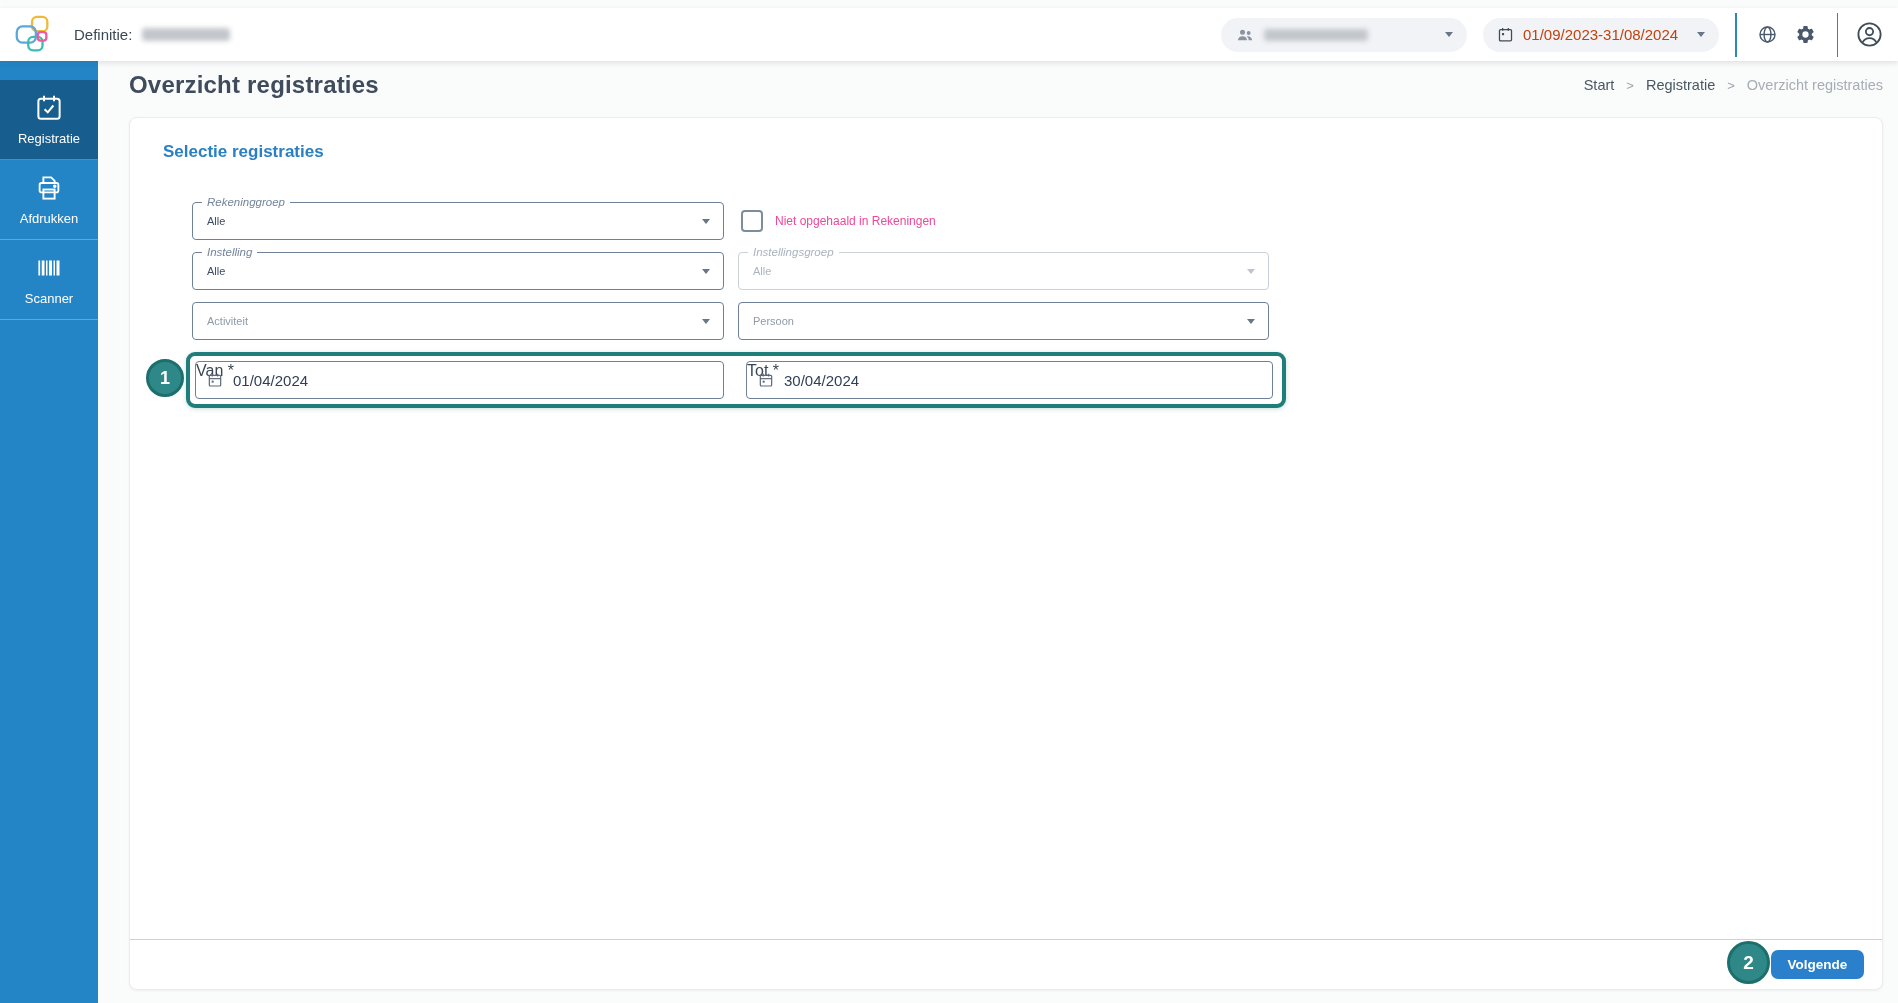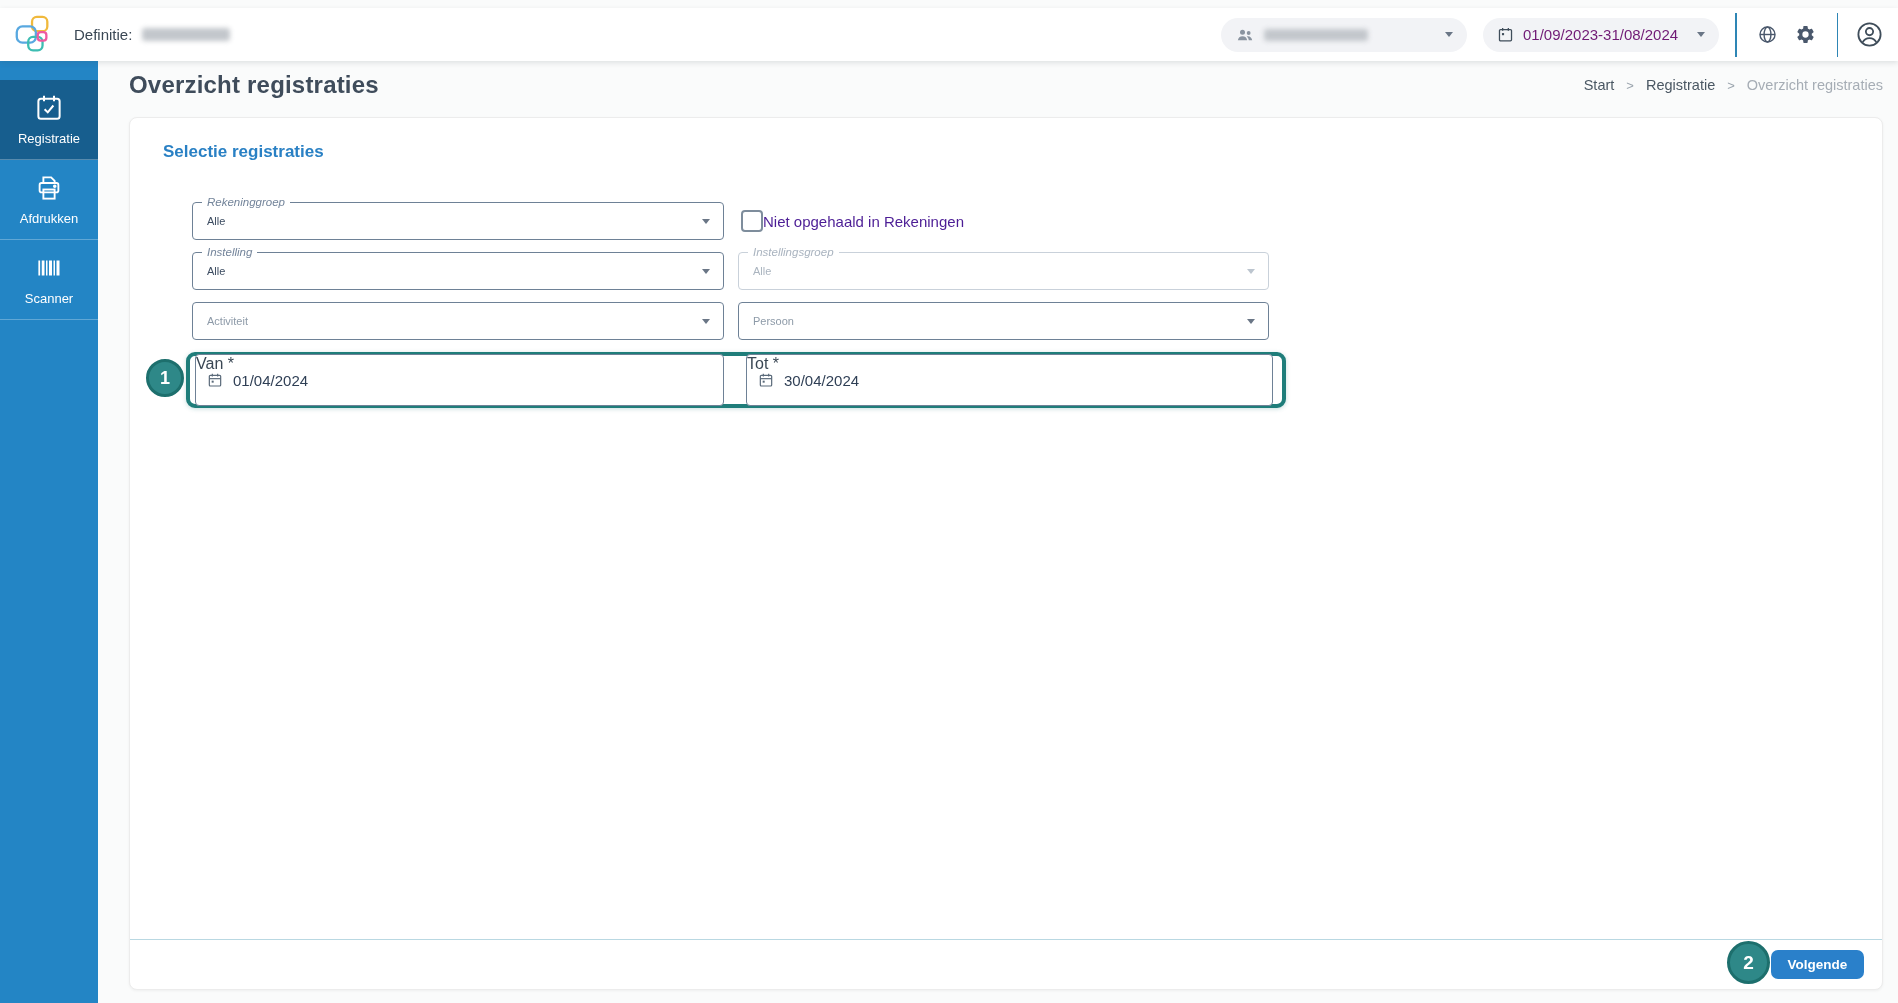--- a/index.html
+++ b/index.html
@@ -23,21 +23,21 @@
   .logo{width:42px;height:42px;flex:none;}
   .def-label{margin-left:20px;font-size:15px;color:#3a4754;}
   .redacted{display:inline-block;background:#c3c7cc;border-radius:3px;filter:blur(2.5px);}
   .def-blob{width:88px;height:13px;margin-left:10px;}
   .topbar-spacer{flex:1;}
   .pill{height:34px;background:#f2f3f6;border-radius:17px;display:flex;align-items:center;
     padding:0 14px;cursor:pointer;}
   .pill.org{width:246px;margin-right:16px;}
   .pill.period{width:236px;}
   .pill .ico{flex:none;display:flex;}
-  .pill .pill-text{font-size:15px;color:#701a75;margin-left:9px;white-space:nowrap;}
+  .pill .pill-text{font-size:15px;color:#c2410c;margin-left:9px;white-space:nowrap;}
   .pill .blob{width:104px;height:12px;margin-left:9px;}
   .caret{width:0;height:0;border-left:4.5px solid transparent;border-right:4.5px solid transparent;
     border-top:5.5px solid #6a7686;margin-left:auto;}
   .top-divider{width:1.5px;height:44px;background:#2e86b5;margin:0 16px;flex:none;}
   .top-icon{display:flex;align-items:center;justify-content:center;width:30px;height:30px;
     color:#4a586c;cursor:pointer;}
   .top-icon + .top-icon{margin-left:8px;}
 
   
   .sidebar{position:absolute;top:53px;left:0;width:98px;height:950px;
@@ -78,27 +78,27 @@
   .f.w-right{width:531px;margin-left:14px;}
   .f.disabled{border-color:#c9d1da;cursor:default;}
   .f.disabled .lbl{color:#a9b3bf;}
   .f.disabled .val{color:#aab4bf;}
   .f.disabled .f-caret{border-top-color:#bcc5cf;}
   .f.placeholder .val{color:#8d9aa8;}
 
   
   .check-group{display:flex;align-items:center;margin-left:17px;cursor:pointer;}
   .checkbox{width:22px;height:22px;border:2px solid #7e8d9c;border-radius:4px;background:#fff;flex:none;}
-  .check-label{font-size:15px;color:#4c1d95;margin-left:0;}
+  .check-label{font-size:12px;color:#ec4899;margin-left:12px;}
 
   
   .hl-wrap{position:relative;margin-left:-6px;margin-top:4px;width:1100px;height:56px;
     border:4px solid var(--accent-teal);border-radius:9px;display:flex;align-items:center;
     padding:0 9px 0 5px;gap:22px;background:#fff;box-shadow:0 1px 4px rgba(31,125,122,.25);}
-  .date-f{position:relative;height:52px;border:1px solid #6e8196;border-radius:4px;background:#fff;}
+  .date-f{position:relative;height:38px;border:1px solid #6e8196;border-radius:4px;background:#fff;}
   .date-f.van{width:529px;}
   .date-f.tot{flex:1;}
   .date-f .cal{position:absolute;left:11px;top:50%;transform:translateY(-50%);color:#5a6a7a;display:flex;}
   .date-input{position:absolute;left:37px;top:0;height:100%;width:calc(100% - 45px);border:none;
     outline:none;background:transparent;font-family:inherit;font-size:15px;color:#2f3f55;}
 
   .badge{position:absolute;border-radius:50%;background:var(--badge-teal-fill);
     border:3px solid var(--badge-teal-ring);color:#fff;font-weight:700;
     display:flex;align-items:center;justify-content:center;z-index:5;}
   .badge-1{width:38px;height:38px;left:-44px;top:3px;font-size:18px;}

